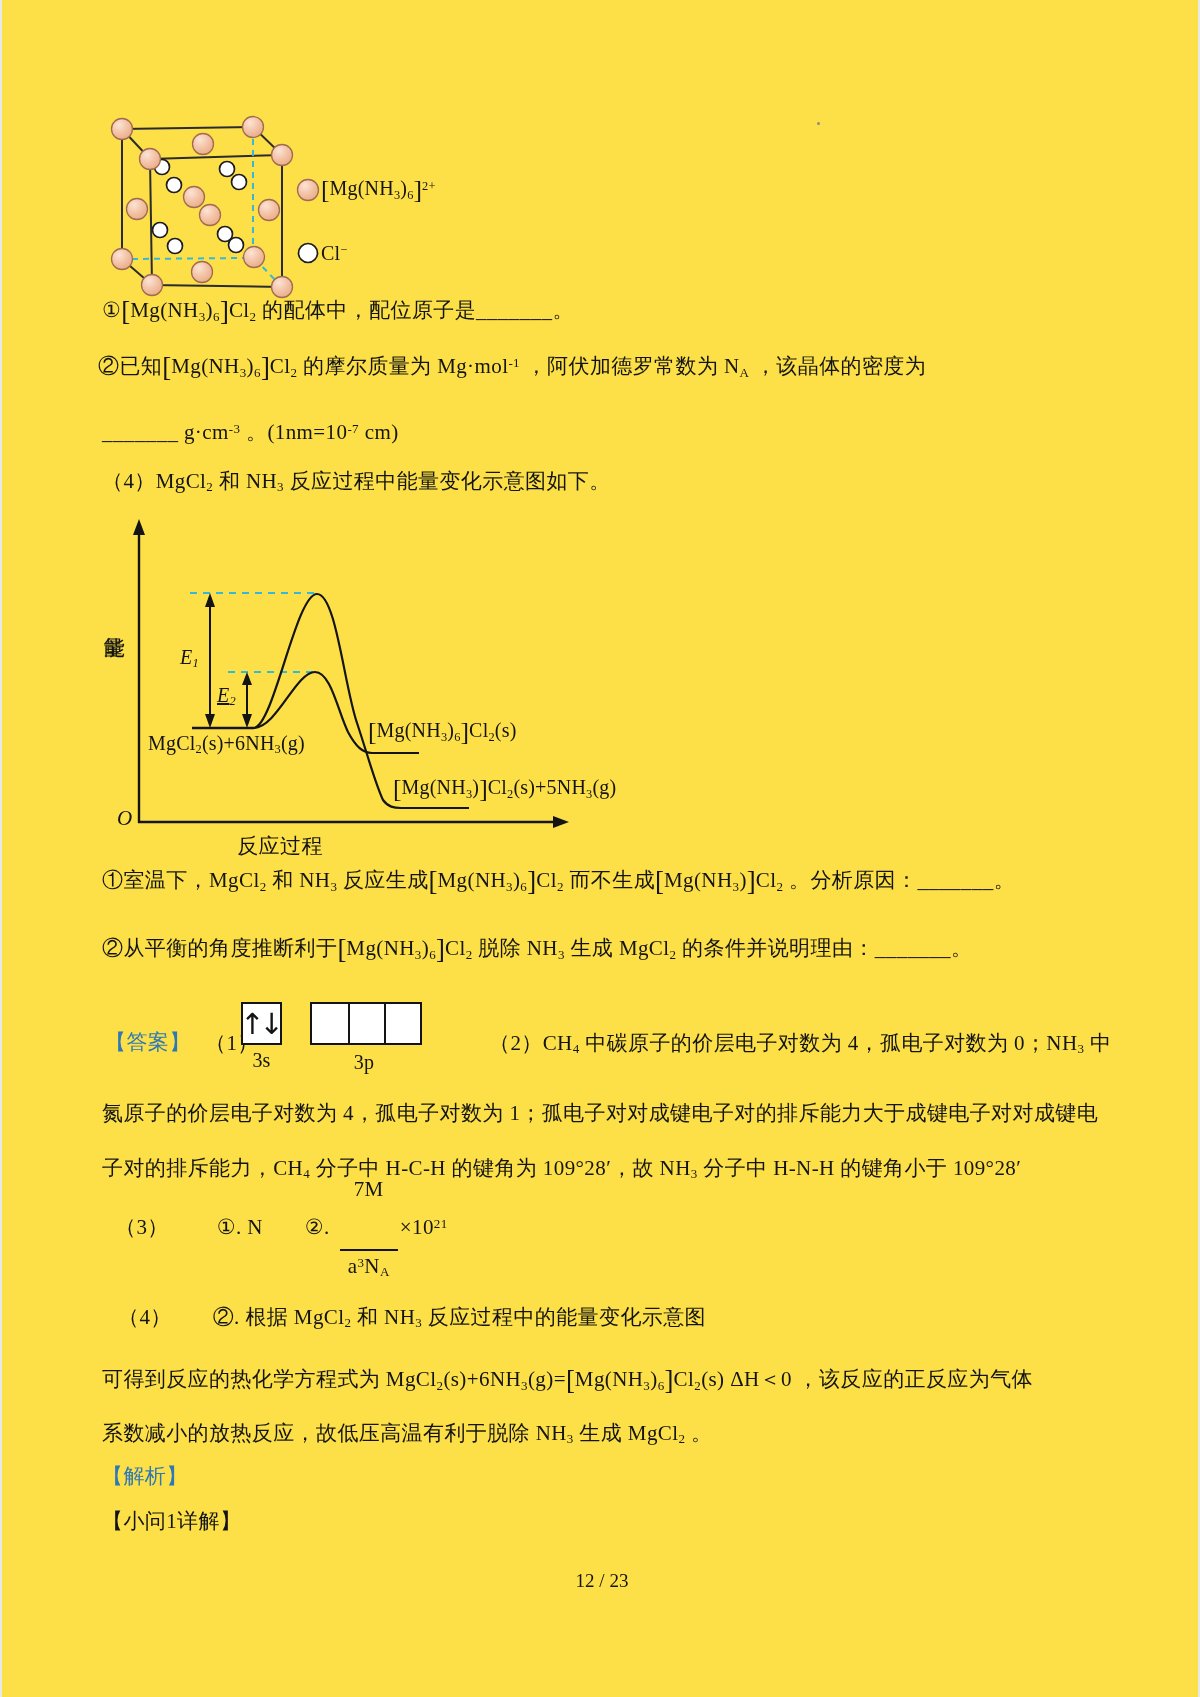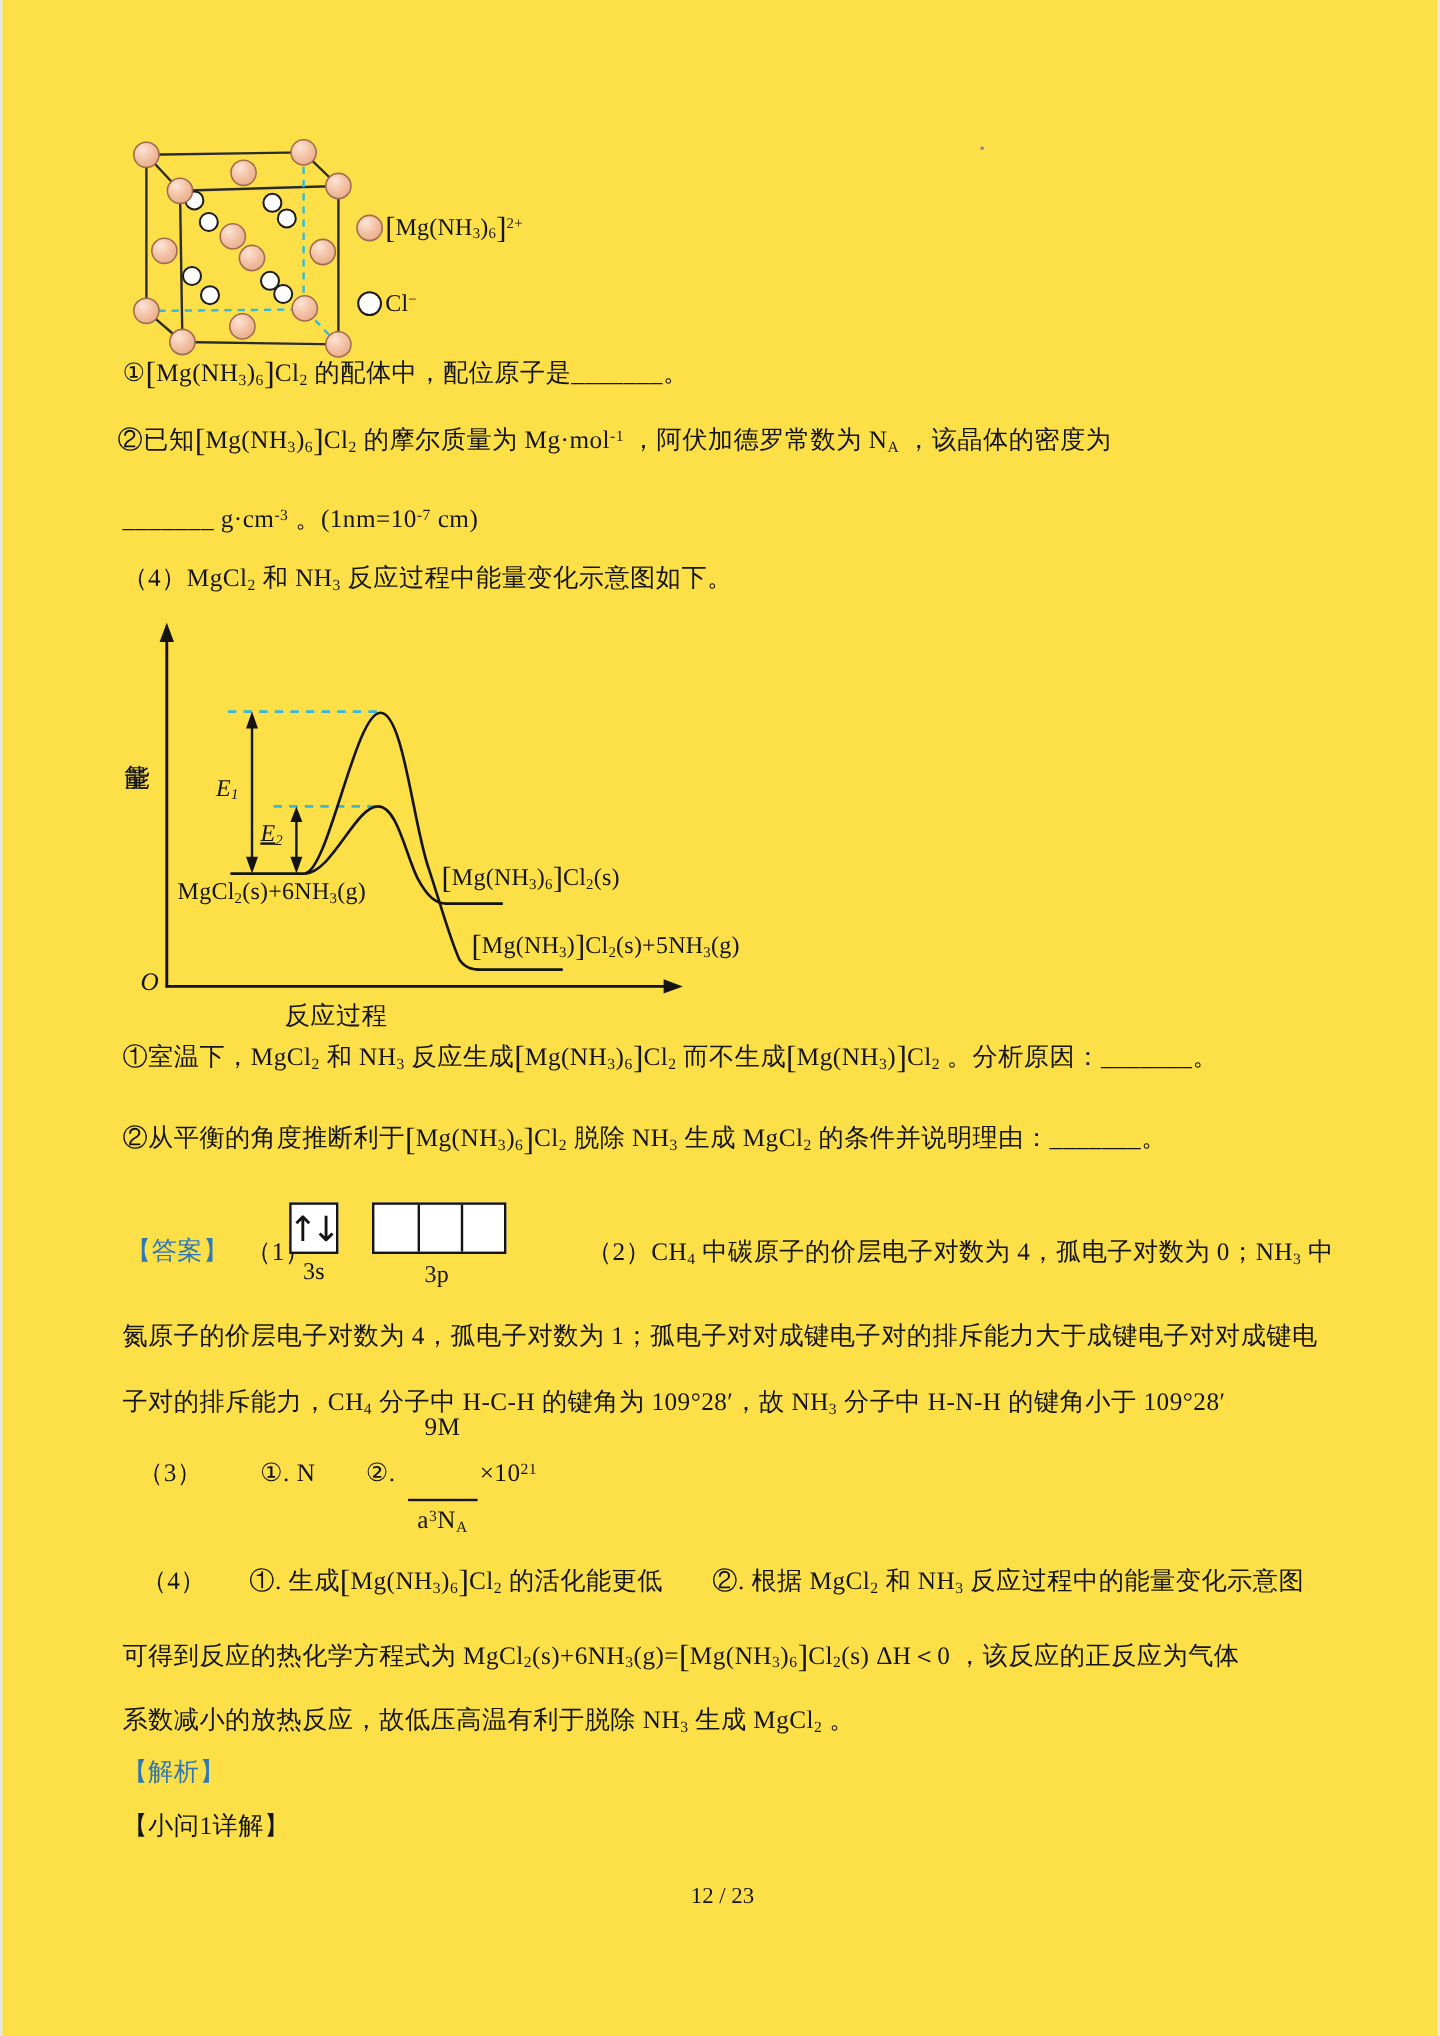--- a/index.html
+++ b/index.html
@@ -167,29 +167,28 @@
   </div>
 
   <div class="abs t" style="left:100px;top:1100px;">氮原子的价层电子对数为 4，孤电子对数为 1；孤电子对对成键电子对的排斥能力大于成键电子对对成键电</div>
   <div class="abs t" style="left:100px;top:1155px;">子对的排斥能力，CH<sub>4</sub> 分子中 H-C-H 的键角为 109°28′，故 NH<sub>3</sub> 分子中 H-N-H 的键角小于 109°28′</div>
 
   <div class="abs row" style="left:113px;top:1195px;height:66px;">
     <span class="t">（3）</span>
     <span class="t" style="margin-left:48px;">①. N</span>
     <span class="t" style="margin-left:42px;">②.</span>
     <span class="frac t" style="margin-left:10px;">
-      <span class="num">9M</span>
+      <span class="num">7M</span>
       <span class="den">a<sup>3</sup>N<sub>A</sub></span>
     </span>
     <span class="t" style="margin-left:2px;">×10<sup>21</sup></span>
   </div>
 
   <div class="abs row" style="left:116px;top:1298px;height:40px;">
     <span class="t">（4）</span>
-    <span class="t" style="margin-left:36px;">①. 生成<span class="bk">[</span>Mg(NH<sub>3</sub>)<sub>6</sub><span class="bk">]</span>Cl<sub>2</sub> 的活化能更低</span>
     <span class="t" style="margin-left:41px;">②. 根据 MgCl<sub>2</sub> 和 NH<sub>3</sub> 反应过程中的能量变化示意图</span>
   </div>
 
   <div class="abs t" style="left:100px;top:1363px;">可得到反应的热化学方程式为 MgCl<sub>2</sub>(s)+6NH<sub>3</sub>(g)=<span class="bk">[</span>Mg(NH<sub>3</sub>)<sub>6</sub><span class="bk">]</span>Cl<sub>2</sub>(s) ΔH＜0 ，该反应的正反应为气体</div>
   <div class="abs t" style="left:100px;top:1420px;">系数减小的放热反应，故低压高温有利于脱除 NH<sub>3</sub> 生成 MgCl<sub>2</sub> 。</div>
 
   <div class="abs t blue" style="left:100px;top:1463px;">【解析】</div>
   <div class="abs t" style="left:100px;top:1508px;">【小问1详解】</div>
 
   <div class="abs center" style="left:0;top:1570px;width:1200px;font-size:19px;">12 / 23</div>

